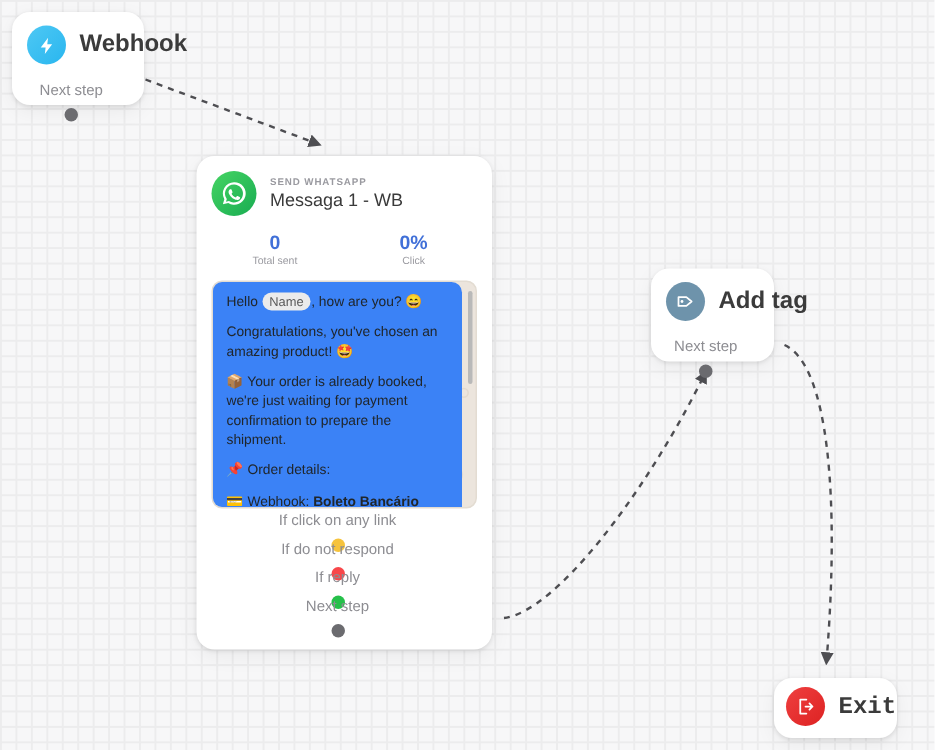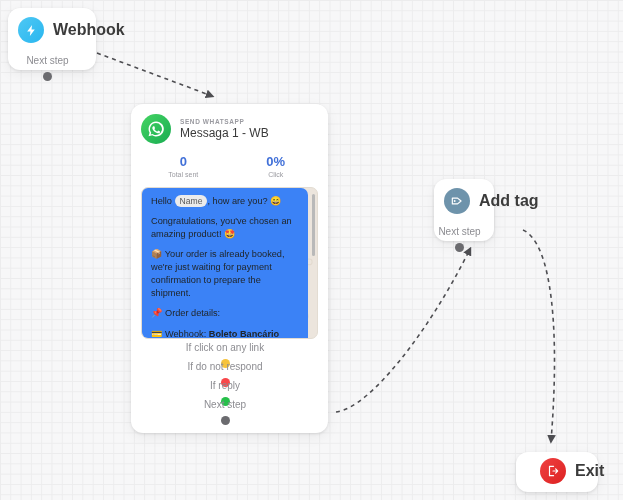--- a/index.html
+++ b/index.html
@@ -44,25 +44,25 @@
     gap: 6px; padding-right: 9px; flex-direction: column;
   }
   .port-label { font-size: 10px; color: #8d8d92; white-space: nowrap; }
   .dot { width: 9px; height: 9px; border-radius: 50%; flex: 0 0 auto; }
   .dot.gray   { background: #6b6b6f; }
   .dot.yellow { background: #f6c33c; }
   .dot.green  { background: #26c04a; }
   .dot.red    { background: #f8474a; }
 
   
-  #node-addtag { left: 434px; top: 179px; width: 60px; height: 62px; }
+  #node-addtag { left: 434px; top: 179px; width: 82px; height: 62px; }
 
   
   #node-exit { left: 516px; top: 452px; width: 82px; height: 40px; }
-  #node-exit .node-head { padding: 6px 24px; }
+  #node-exit .node-head { padding: 6px 8px; font-family: Liberation Mono, monospace; }
 
   
   #node-wa { left: 131px; top: 104px; width: 197px; height: 329px; padding-bottom: 4px; }
   #node-wa .wa-head { display: flex; align-items: center; padding: 10px 26px 0 10px; }
   .wa-kicker { font-size: 6.5px; letter-spacing: 0.6px; color: #9a9aa0; font-weight: 700; text-transform: uppercase; }
   .wa-name { font-size: 12px; color: #3a3a3a; margin-top: 1px; }
   .wa-texts { margin-left: 9px; }
   .stats { display: flex; margin: 10px 6px 0 6px; }
   .stat { flex: 1; text-align: center; }
   .stat-val { font-size: 13px; color: #4170d8; font-weight: 700; }

